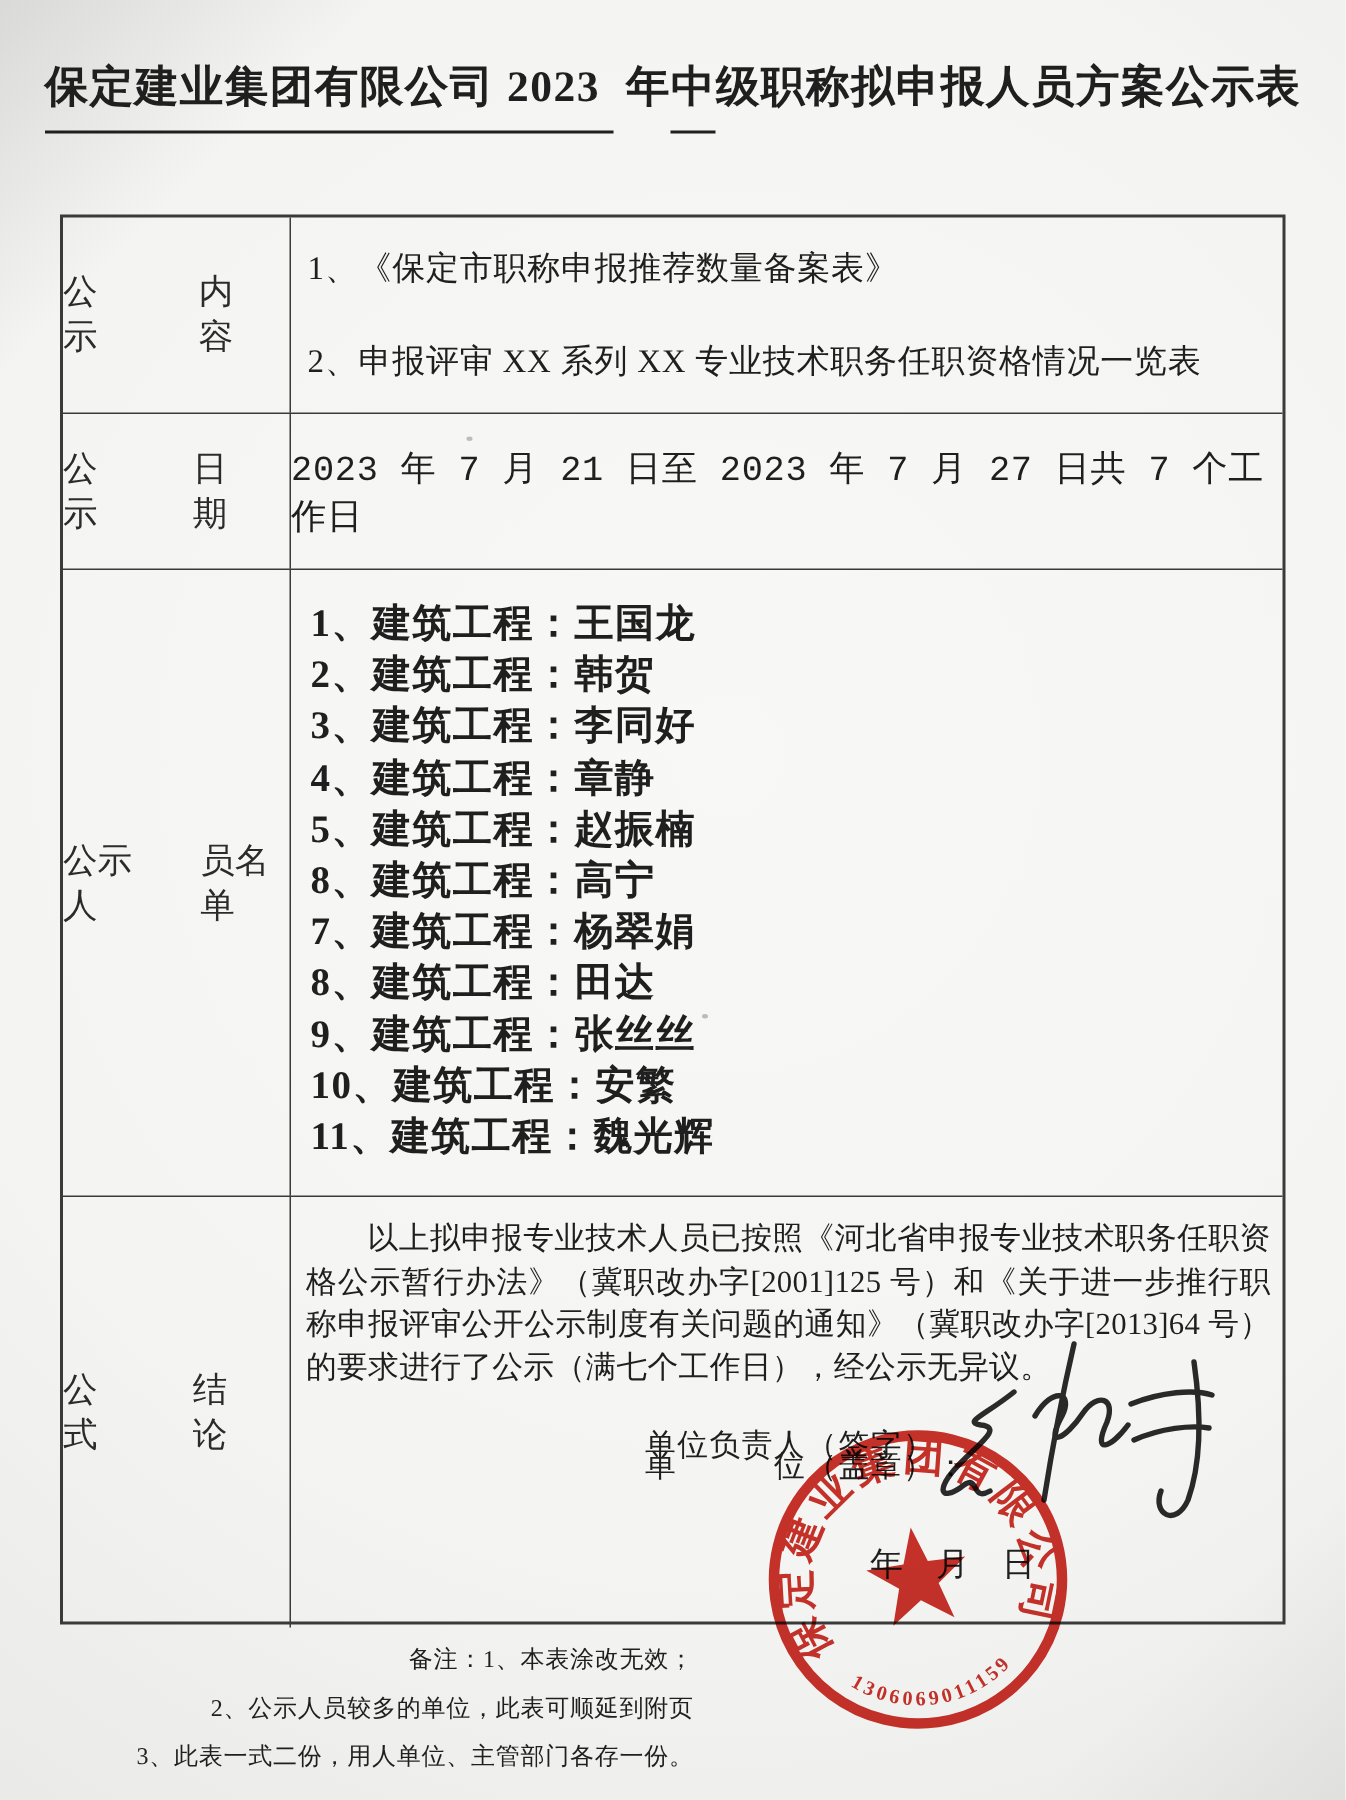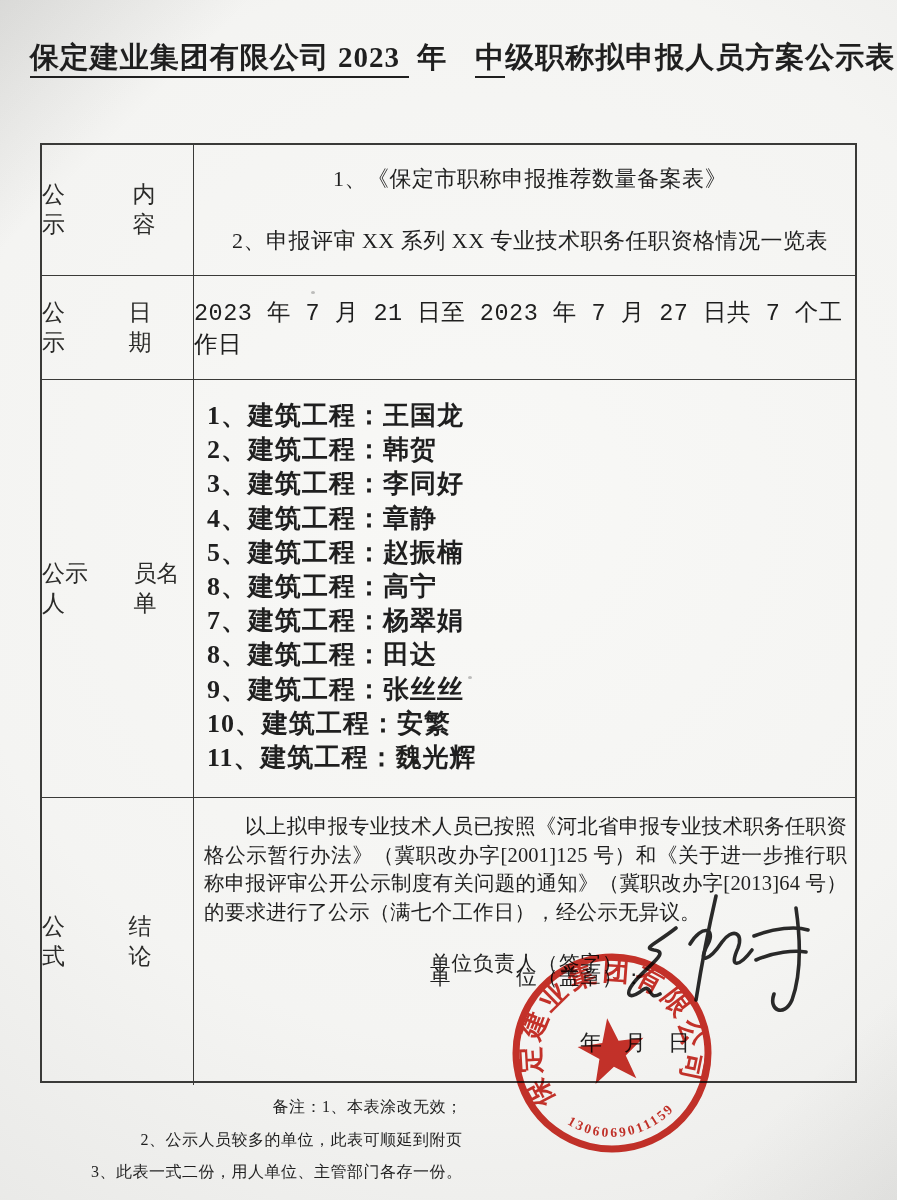--- a/index.html
+++ b/index.html
@@ -9,34 +9,34 @@
     color:#1f1f1f;
     background:
       radial-gradient(ellipse 120% 90% at 54% 42%, #f8f8f6 0%, #f4f4f2 50%, #eaeae8 78%, #dddddb 96%, #d4d4d2 100%);
   }
   .vignette{position:absolute;inset:0;pointer-events:none;
     background:linear-gradient(135deg, rgba(120,120,118,.18) 0%, rgba(0,0,0,0) 12%),
                linear-gradient(-45deg, rgba(120,120,118,.10) 0%, rgba(0,0,0,0) 10%);}
   
   .title{position:absolute;left:0;top:38px;width:100%;text-align:center;
     font-size:29px;font-weight:700;letter-spacing:1px;white-space:nowrap;}
-  .title .u{border-bottom:2.5px solid #1f1f1f;padding-bottom:3px;margin-left:28px;}
+  .title .u{border-bottom:2.5px solid #1f1f1f;padding-bottom:13px;}
   .title .u-wide{padding-right:9px;}
   
   .sheet{position:absolute;left:40px;top:143px;width:817px;height:940px;
     border:2px solid #3a3a38;box-sizing:border-box;
     display:grid;grid-template-columns:152px 1fr;grid-template-rows:130px 104px 418px 288px;}
   .lbl{border-right:1.6px solid #3a3a38;display:flex;flex-direction:row;
     align-items:center;justify-content:center;font-size:23px;color:#2b2b29;box-sizing:border-box;}
   .lbl div{line-height:30px;}
   .cell{box-sizing:border-box;position:relative;}
   .bt{border-top:1.6px solid #3a3a38;}
   .g30{gap:30px}.g22{gap:22px}.g20{gap:32px}
   
-  .c1{display:flex;flex-direction:column;justify-content:center;gap:32px;padding-left:11px;font-size:22px;text-align:center;}
+  .c1{display:flex;flex-direction:column;justify-content:center;gap:32px;padding-left:11px;font-size:22px;}
   .c1 div{line-height:30px;letter-spacing:.5px;}
   
   .c2{display:flex;align-items:center;justify-content:center;font-size:23.5px;letter-spacing:.5px;font-family:Liberation Mono, monospace;}
   
   .c3{padding:19px 0 0 13px;font-size:26px;font-weight:600;}
   .c3 div{line-height:34.2px;letter-spacing:1px;}
   
   .c4{font-size:20.5px;}
   .c4 .para{margin:14px 8px 0 10px;line-height:28.6px;text-indent:2em;text-align:justify;letter-spacing:.2px;}
   .sign1{position:absolute;left:236px;top:151px;font-size:20.5px;letter-spacing:1px;}

